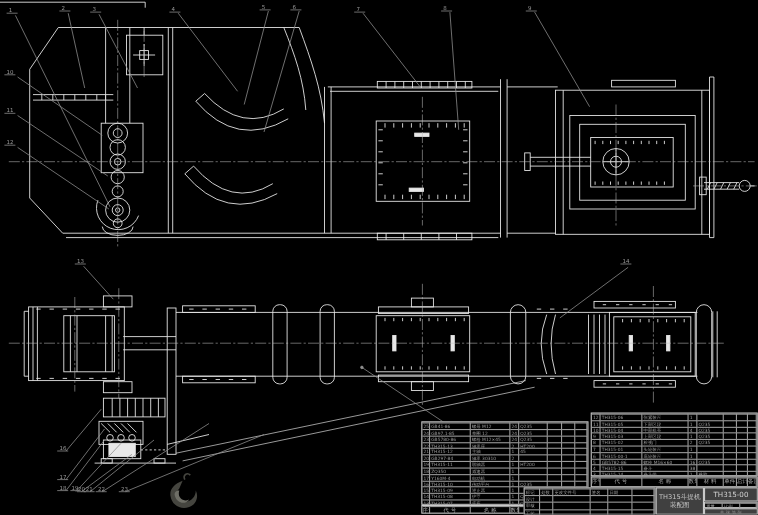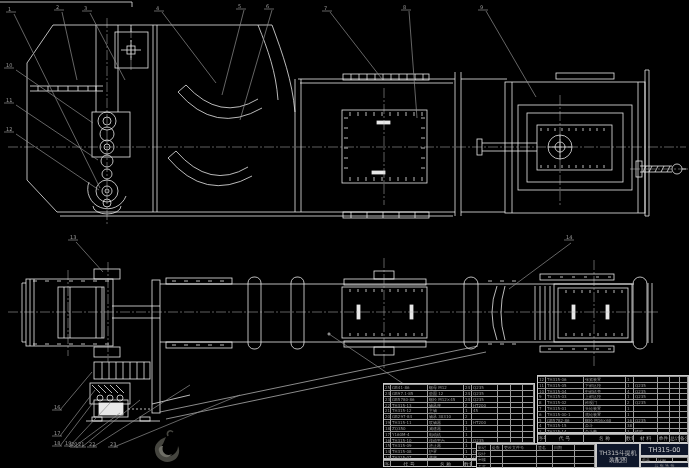--- a/index.html
+++ b/index.html
@@ -5,21 +5,21 @@
   html,body{margin:0;padding:0;background:#000;}
   #stage{position:relative;width:689px;height:468px;background:#000;overflow:hidden;
          font-family:"DejaVu Sans",sans-serif;}
   svg{position:absolute;left:0;top:0;}
   .tbl{position:absolute;display:grid;box-sizing:border-box;border:1px solid #c9c9c9;background:#000;}
   .tbl .c{box-sizing:border-box;border-right:1px solid #9a9a9a;border-top:1px solid #9a9a9a;
           color:#9b9b9b;font-size:4px;line-height:5.6px;white-space:nowrap;overflow:hidden;
           padding-left:1px;}
   .hdr .c{color:#aaa;font-size:5px;line-height:7px;text-align:center;padding-left:0;}
   .tb-cell{position:absolute;box-sizing:border-box;border:1px solid #c9c9c9;color:#c4c4c4;
-           display:flex;align-items:center;justify-content:center;text-align:center;overflow:hidden;background:#0f172a;}
+           display:flex;align-items:center;justify-content:center;text-align:center;overflow:hidden;background:#404040;}
   .tiny{font-size:4px;color:#8f8f8f;}
 </style>
 </head>
 <body>
 
 <div id="stage">
 
 <svg width="689" height="468" viewBox="0 0 689 468">
 
   <g stroke="#e8e8e8" stroke-width="0.8" fill="none">

